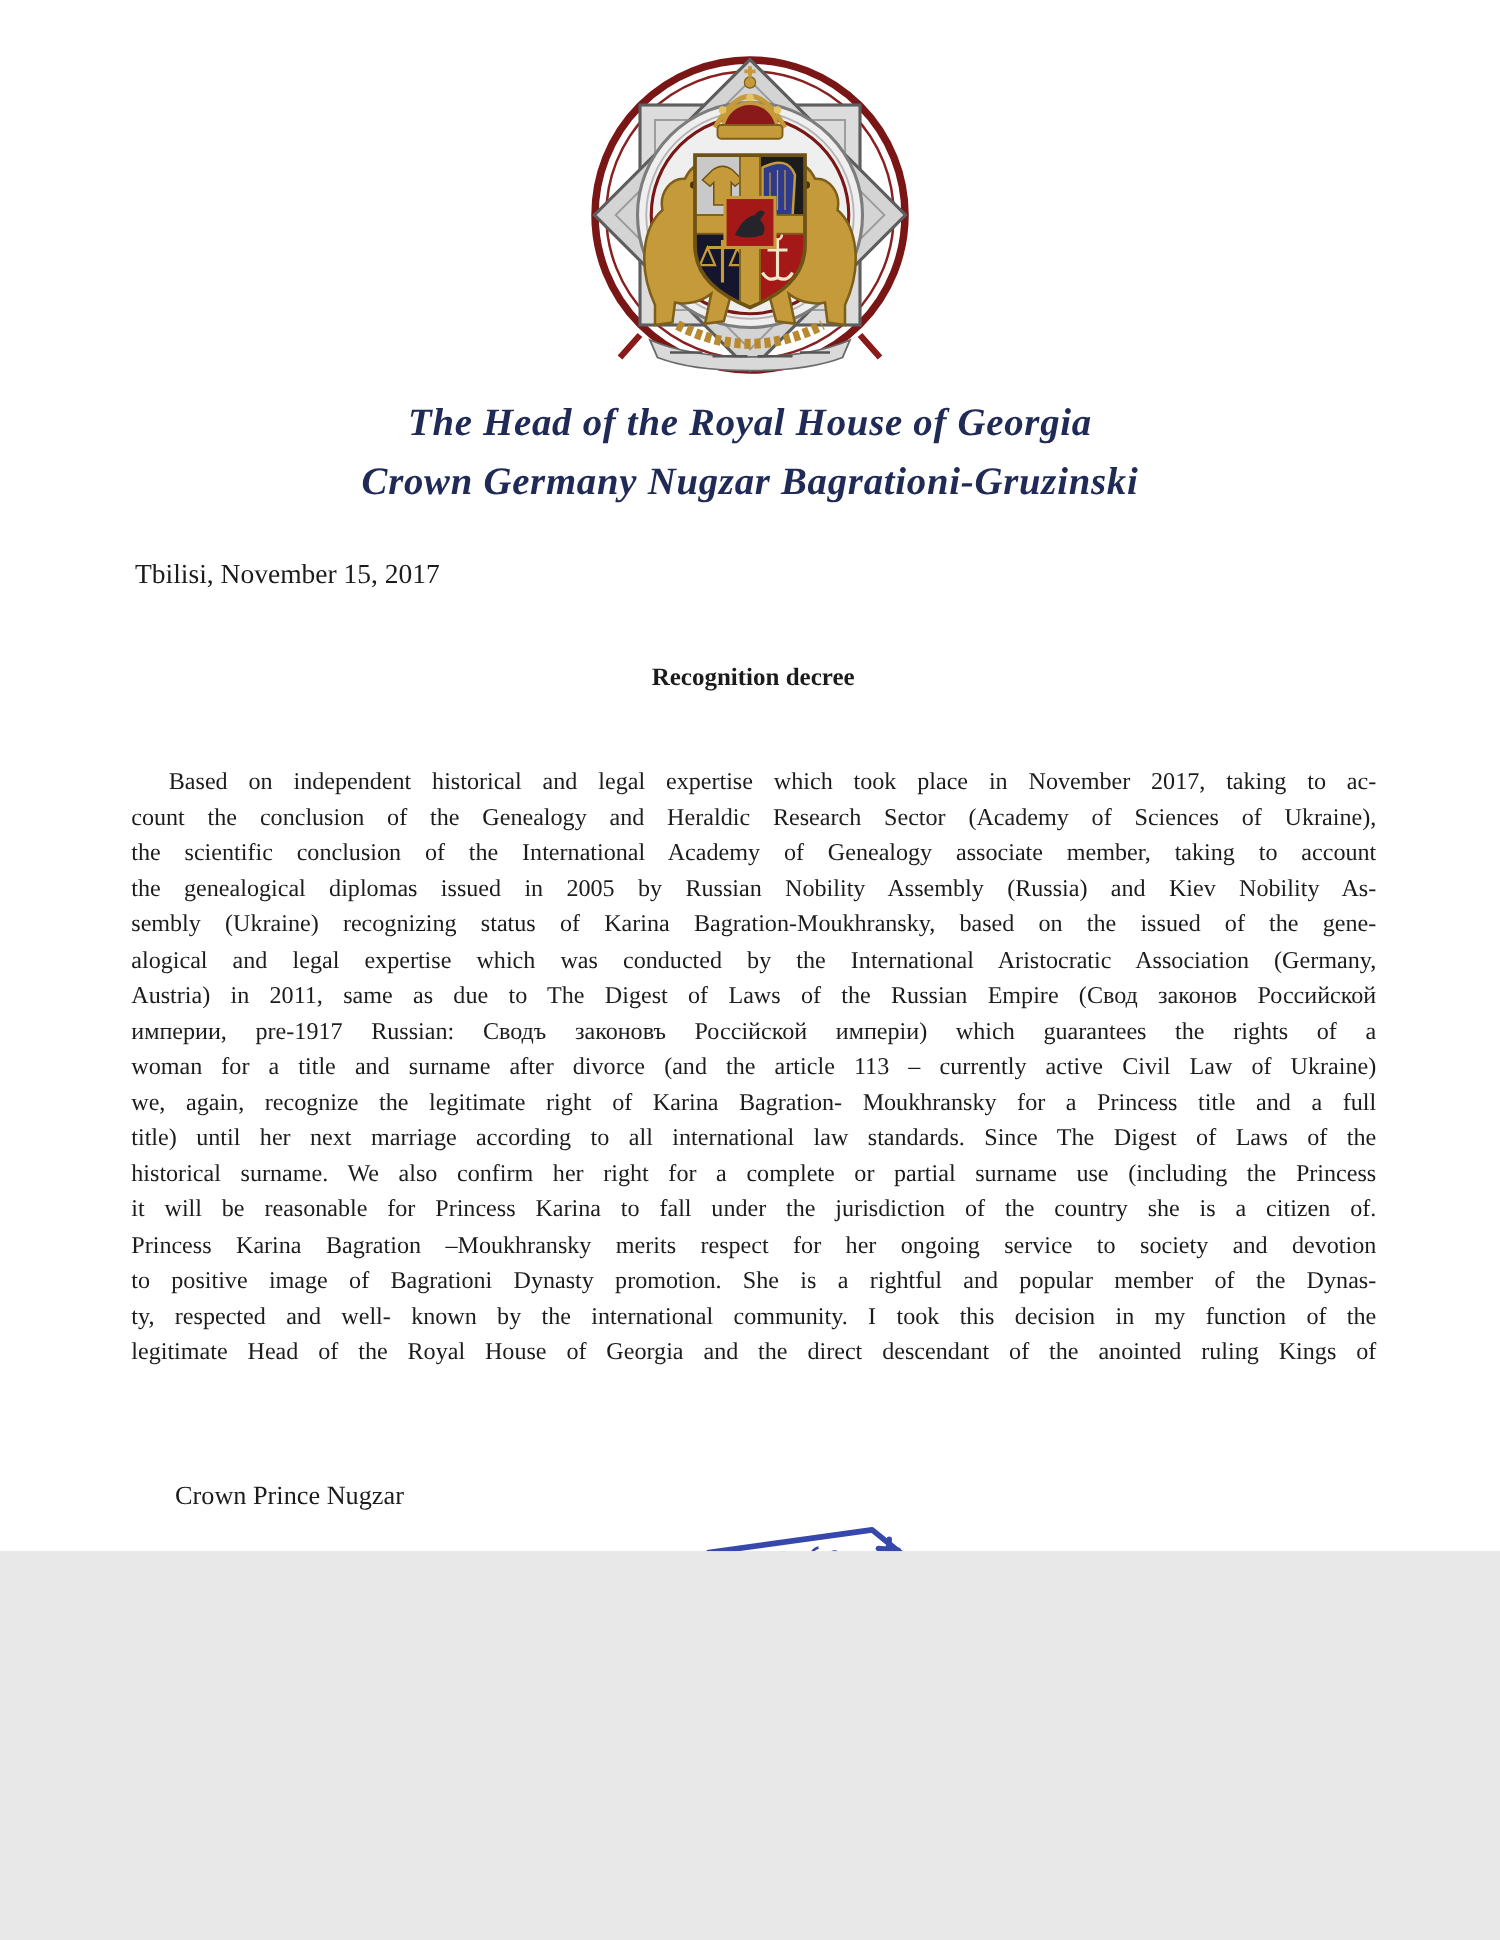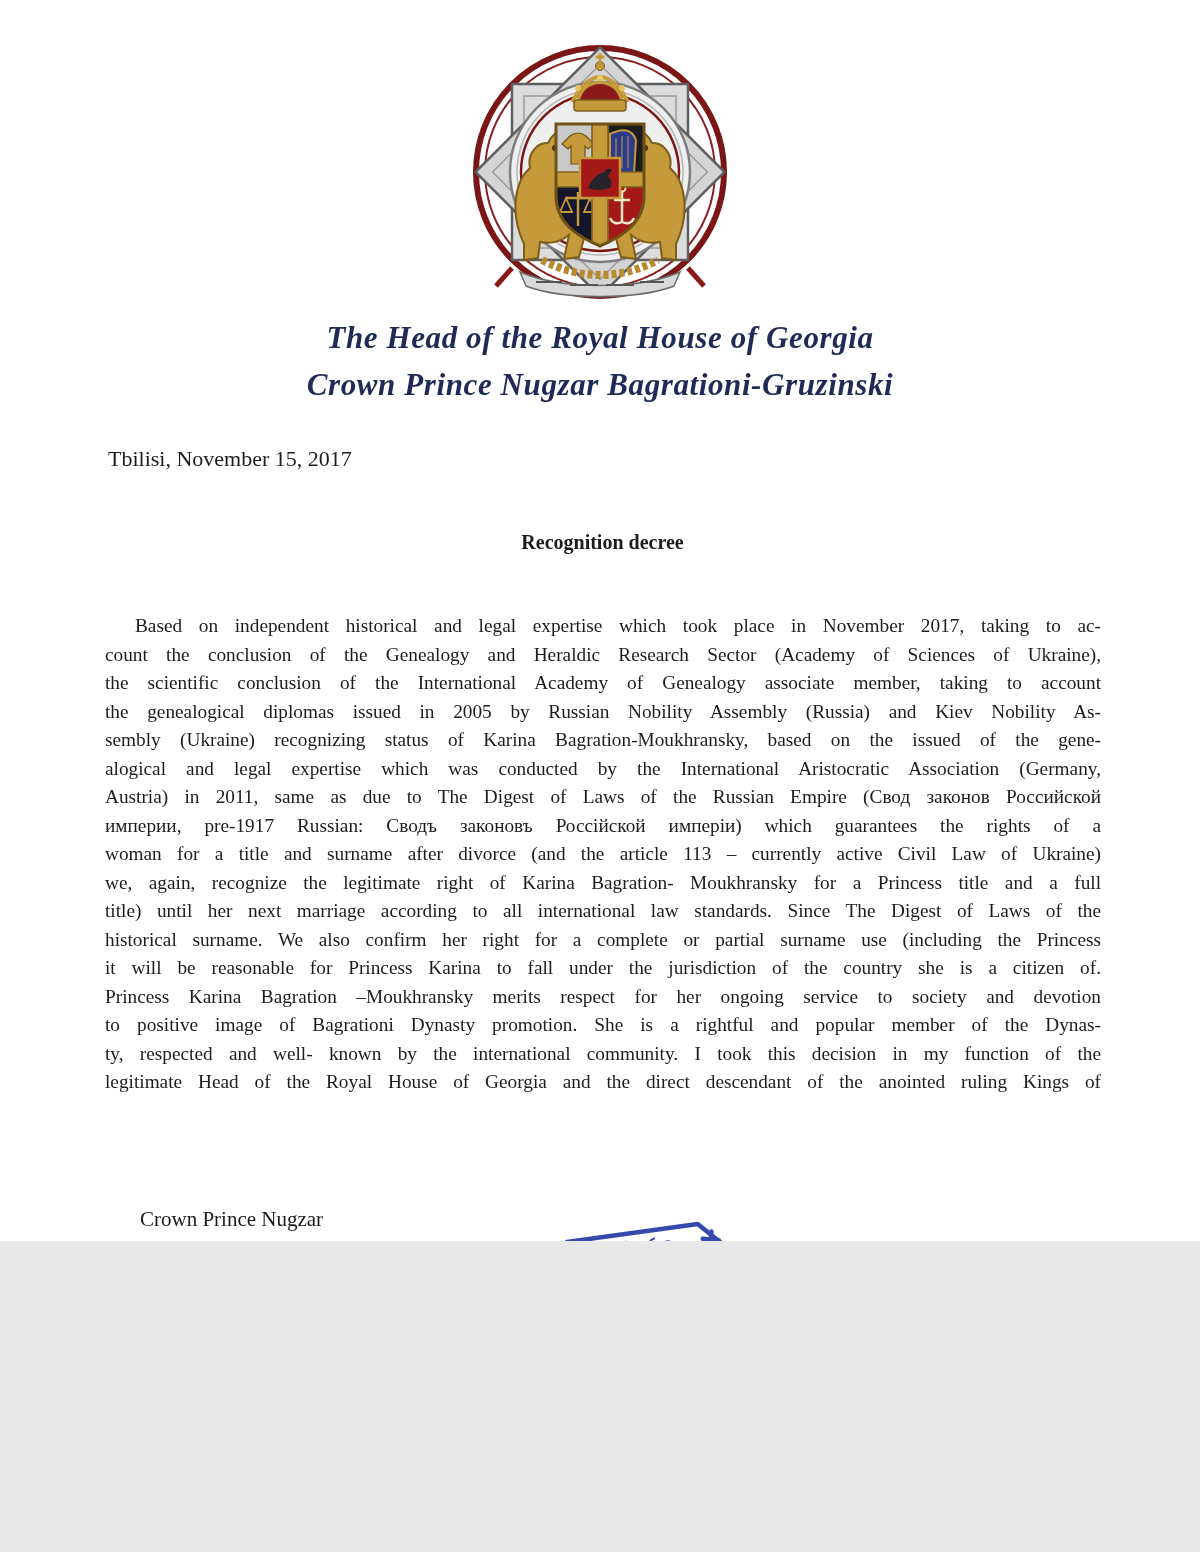--- a/index.html
+++ b/index.html
@@ -48,21 +48,20 @@
   .body-line{
     font-size:19.3px;line-height:28.5px;
     text-align:justify;text-align-last:justify;
     white-space:normal;
   }
   .body-line.first{text-indent:30px;}
   .body-line.last{text-align-last:left;}
   .signoff{
     position:absolute;left:140px;top:1184px;
     font-size:21px;
-    margin-top:23px;
   }
   
   .signature{
     position:absolute;left:150px;top:1250px;
     width:560px;height:165px;z-index:1;
   }
   .sig-stroke{fill:none;stroke:var(--sig-ink);stroke-width:3.1;stroke-linecap:round;stroke-linejoin:round;}
   .sig-fill{fill:var(--sig-ink);}
   
   .stamp{
@@ -154,21 +153,21 @@
     <path d="M84,224 Q142,254 200,224" fill="none" stroke="#b8892f" stroke-width="8" stroke-dasharray="5 3"></path>
     <g>
       <path d="M62,236 C104,254 180,254 222,236 L216,250 C180,264 104,264 68,250 Z" fill="#d9d9d9" stroke="#6a6a6a" stroke-width="1.5"></path>
       <path d="M78,246 h26 M112,249 h28 M148,249 h28 M182,246 h24" stroke="#555" stroke-width="2"></path>
       <path d="M54,232 l-16,18 M230,232 l16,18" stroke="#8a1a1a" stroke-width="5"></path>
     </g>
   </svg>
 
   <div class="royal-title">
     <div>The Head of the Royal House of Georgia</div>
-    <div>Crown Prince Nugzar Bagrationi-Gruzinski</div>
+    <div>Crown Germany Nugzar Bagrationi-Gruzinski</div>
   </div>
 
   <div class="dateline">Tbilisi, November 15, 2017</div>
 
   <div class="decree-heading">Recognition decree</div>
 
   <div class="decree-body">
       <div class="body-line first">Based on independent historical and legal expertise which took place in November 2017, taking to ac-</div>
       <div class="body-line">count the  conclusion of the Genealogy and Heraldic Research Sector  (Academy of Sciences of Ukraine),</div>
       <div class="body-line">the scientific conclusion of the International Academy of Genealogy associate member, taking to account</div>

